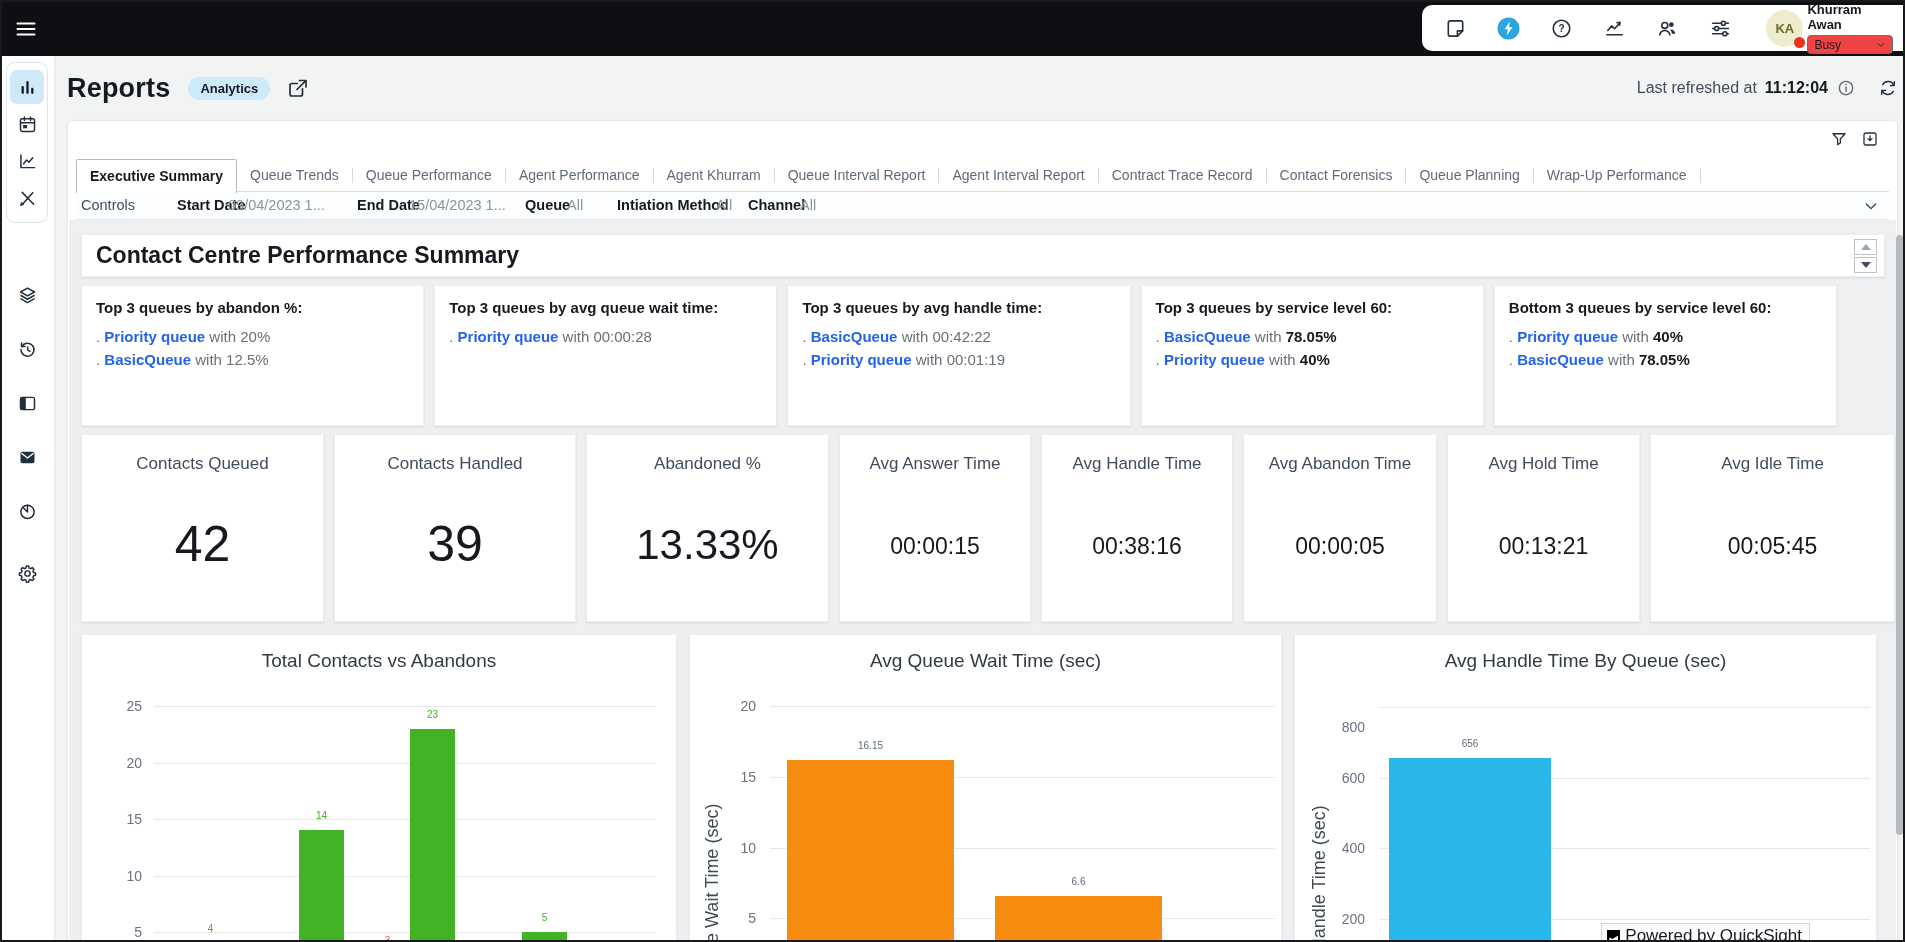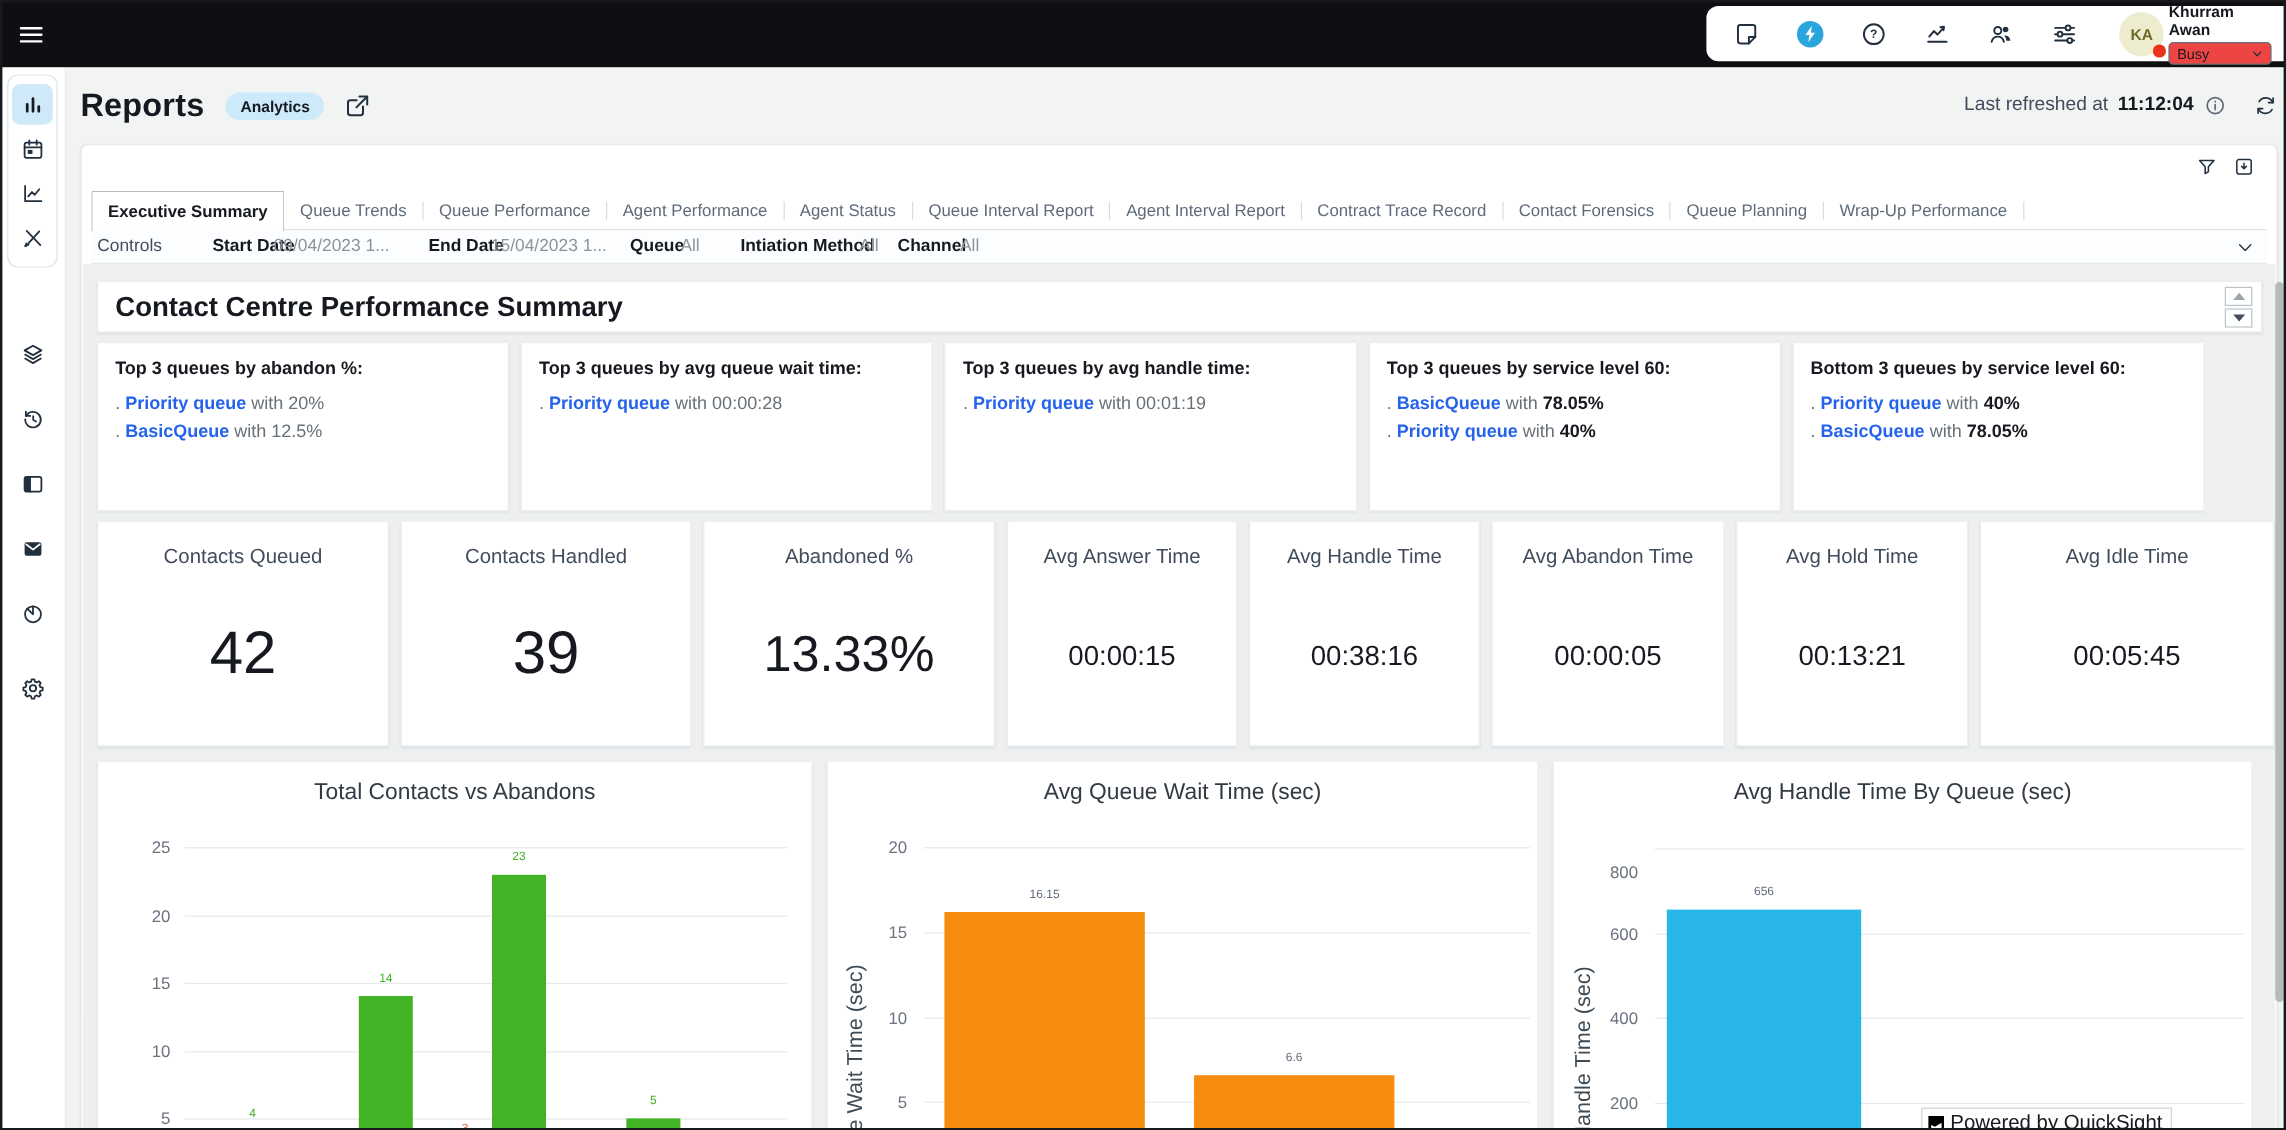--- a/index.html
+++ b/index.html
@@ -274,21 +274,21 @@
       </div>
 
       <div class="tabs" id="tabs">
           <div class="tab active">Executive Summary</div>
           <div class="tab">Queue Trends</div>
           <span class="tab-sep"></span>
           <div class="tab">Queue Performance</div>
           <span class="tab-sep"></span>
           <div class="tab">Agent Performance</div>
           <span class="tab-sep"></span>
-          <div class="tab">Agent Status</div>
+          <div class="tab">Agent Khurram</div>
           <span class="tab-sep"></span>
           <div class="tab">Queue Interval Report</div>
           <span class="tab-sep"></span>
           <div class="tab">Agent Interval Report</div>
           <span class="tab-sep"></span>
           <div class="tab">Contract Trace Record</div>
           <span class="tab-sep"></span>
           <div class="tab">Contact Forensics</div>
           <span class="tab-sep"></span>
           <div class="tab">Queue Planning</div>
@@ -331,20 +331,21 @@
               <div class="insight-title">Top 3 queues by abandon %:</div>
               <div class="insight-line"><span>.&nbsp;</span><span class="q-link">Priority queue</span><span> with </span><span>20%</span></div>
               <div class="insight-line"><span>.&nbsp;</span><span class="q-link">BasicQueue</span><span> with </span><span>12.5%</span></div>
             </div>
             <div class="insight-card">
               <div class="insight-title">Top 3 queues by avg queue wait time:</div>
               <div class="insight-line"><span>.&nbsp;</span><span class="q-link">Priority queue</span><span> with </span><span>00:00:28</span></div>
             </div>
             <div class="insight-card">
               <div class="insight-title">Top 3 queues by avg handle time:</div>
+              <div class="insight-line"><span>.&nbsp;</span><span class="q-link">BasicQueue</span><span> with </span><span>00:42:22</span></div>
               <div class="insight-line"><span>.&nbsp;</span><span class="q-link">Priority queue</span><span> with </span><span>00:01:19</span></div>
             </div>
             <div class="insight-card">
               <div class="insight-title">Top 3 queues by service level 60:</div>
               <div class="insight-line"><span>.&nbsp;</span><span class="q-link">BasicQueue</span><span> with </span><span class="v-bold">78.05%</span></div>
               <div class="insight-line"><span>.&nbsp;</span><span class="q-link">Priority queue</span><span> with </span><span class="v-bold">40%</span></div>
             </div>
             <div class="insight-card">
               <div class="insight-title">Bottom 3 queues by service level 60:</div>
               <div class="insight-line"><span>.&nbsp;</span><span class="q-link">Priority queue</span><span> with </span><span class="v-bold">40%</span></div>

